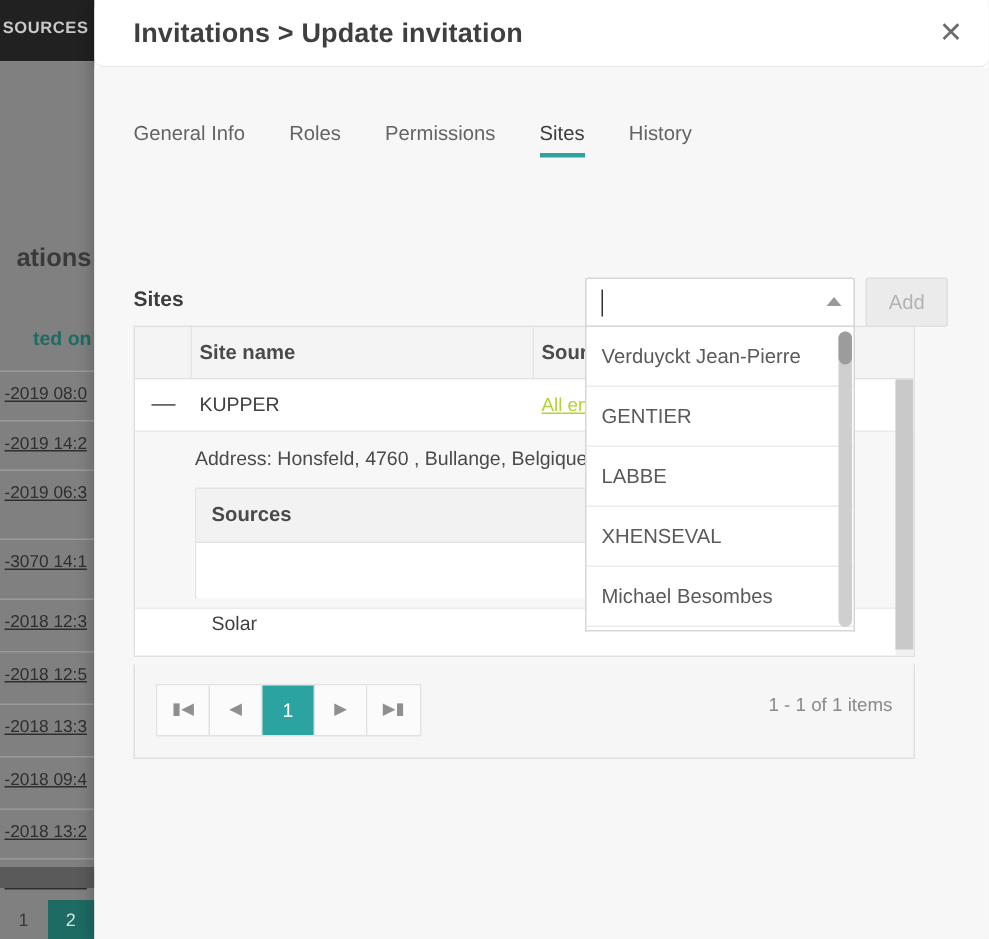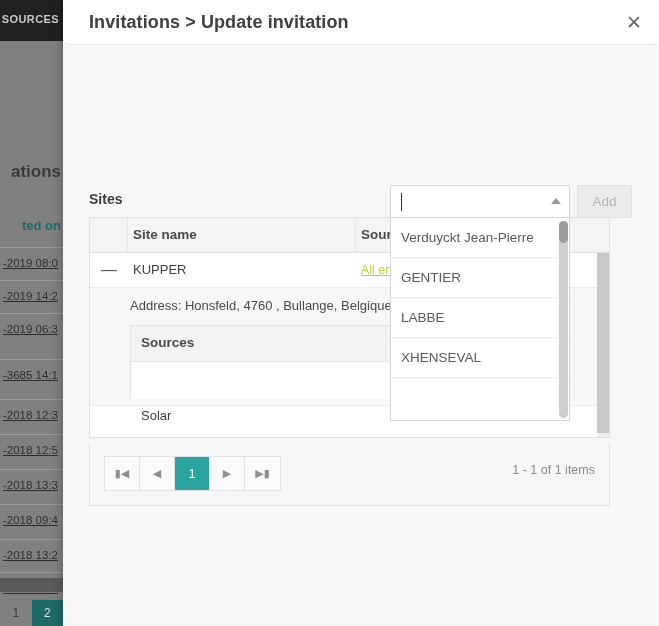--- a/index.html
+++ b/index.html
@@ -252,21 +252,21 @@
   <div id="bg-topbar">
     <div id="bg-topbar-label">SOURCES</div>
   </div>
   <div id="bg-content">
     <div id="bg-pagetitle">ations</div>
     <div id="bg-colhdr">ted on</div>
 
     <div class="bg-row" style="top:206px">-2019 08:0</div>
     <div class="bg-row" style="top:239px">-2019 14:2</div>
     <div class="bg-row" style="top:272px">-2019 06:3</div>
-    <div class="bg-row" style="top:318px">-3685 14:1</div>
+    <div class="bg-row" style="top:318px">-3070 14:1</div>
     <div class="bg-row" style="top:358px">-2018 12:3</div>
     <div class="bg-row" style="top:393px">-2018 12:5</div>
     <div class="bg-row" style="top:428px">-2018 13:3</div>
     <div class="bg-row" style="top:463px">-2018 09:4</div>
     <div class="bg-row" style="top:498px">-2018 13:2</div>
     <div class="bg-row" style="top:531px">-2018 10:5</div>
   </div>
   <div id="bg-footbar"></div>
   <div id="bg-pager">
     <div class="pg">1</div>
@@ -276,20 +276,27 @@
 
 <div id="modal">
 
   <div id="modal-header">
     <div id="modal-title">Invitations &gt; Update invitation</div>
     <div id="close-btn">✕</div>
   </div>
 
   <div id="modal-body">
 
+    <div id="tabs">
+      <span class="tab">General Info</span>
+      <span class="tab">Roles</span>
+      <span class="tab">Permissions</span>
+      <span class="tab active">Sites</span>
+      <span class="tab">History</span>
+    </div>
 
     <div id="sites-label">Sites</div>
 
     <div id="add-btn">Add</div>
 
     <div id="table-card">
 
       <div id="thead">
         <div class="th" id="th-expand"></div>
         <div class="th" id="th-name">Site name</div>
@@ -348,20 +355,21 @@
     <div id="combo-wrap">
       <div id="combo-input-box">
         <div id="combo-caret-input"></div>
         <div id="combo-arrow"></div>
       </div>
       <div id="combo-list">
         <div class="combo-item">Verduyckt Jean-Pierre</div>
         <div class="combo-item">GENTIER</div>
         <div class="combo-item">LABBE</div>
         <div class="combo-item">XHENSEVAL</div>
+        <div class="combo-item">Michael Besombes</div>
       </div>
       <div id="combo-scroll-track">
         <div id="combo-scroll-thumb"></div>
       </div>
     </div>
 
   </div>
 </div>
 
 </body></html>

